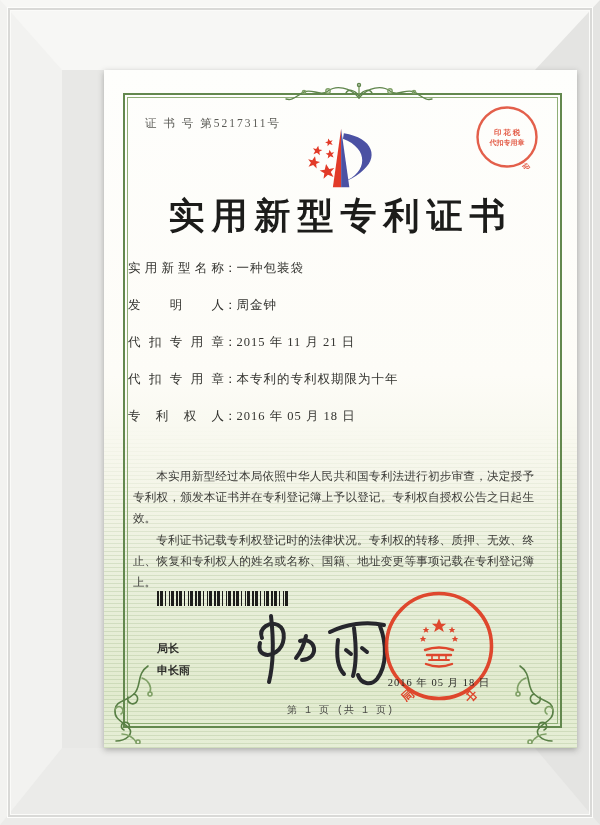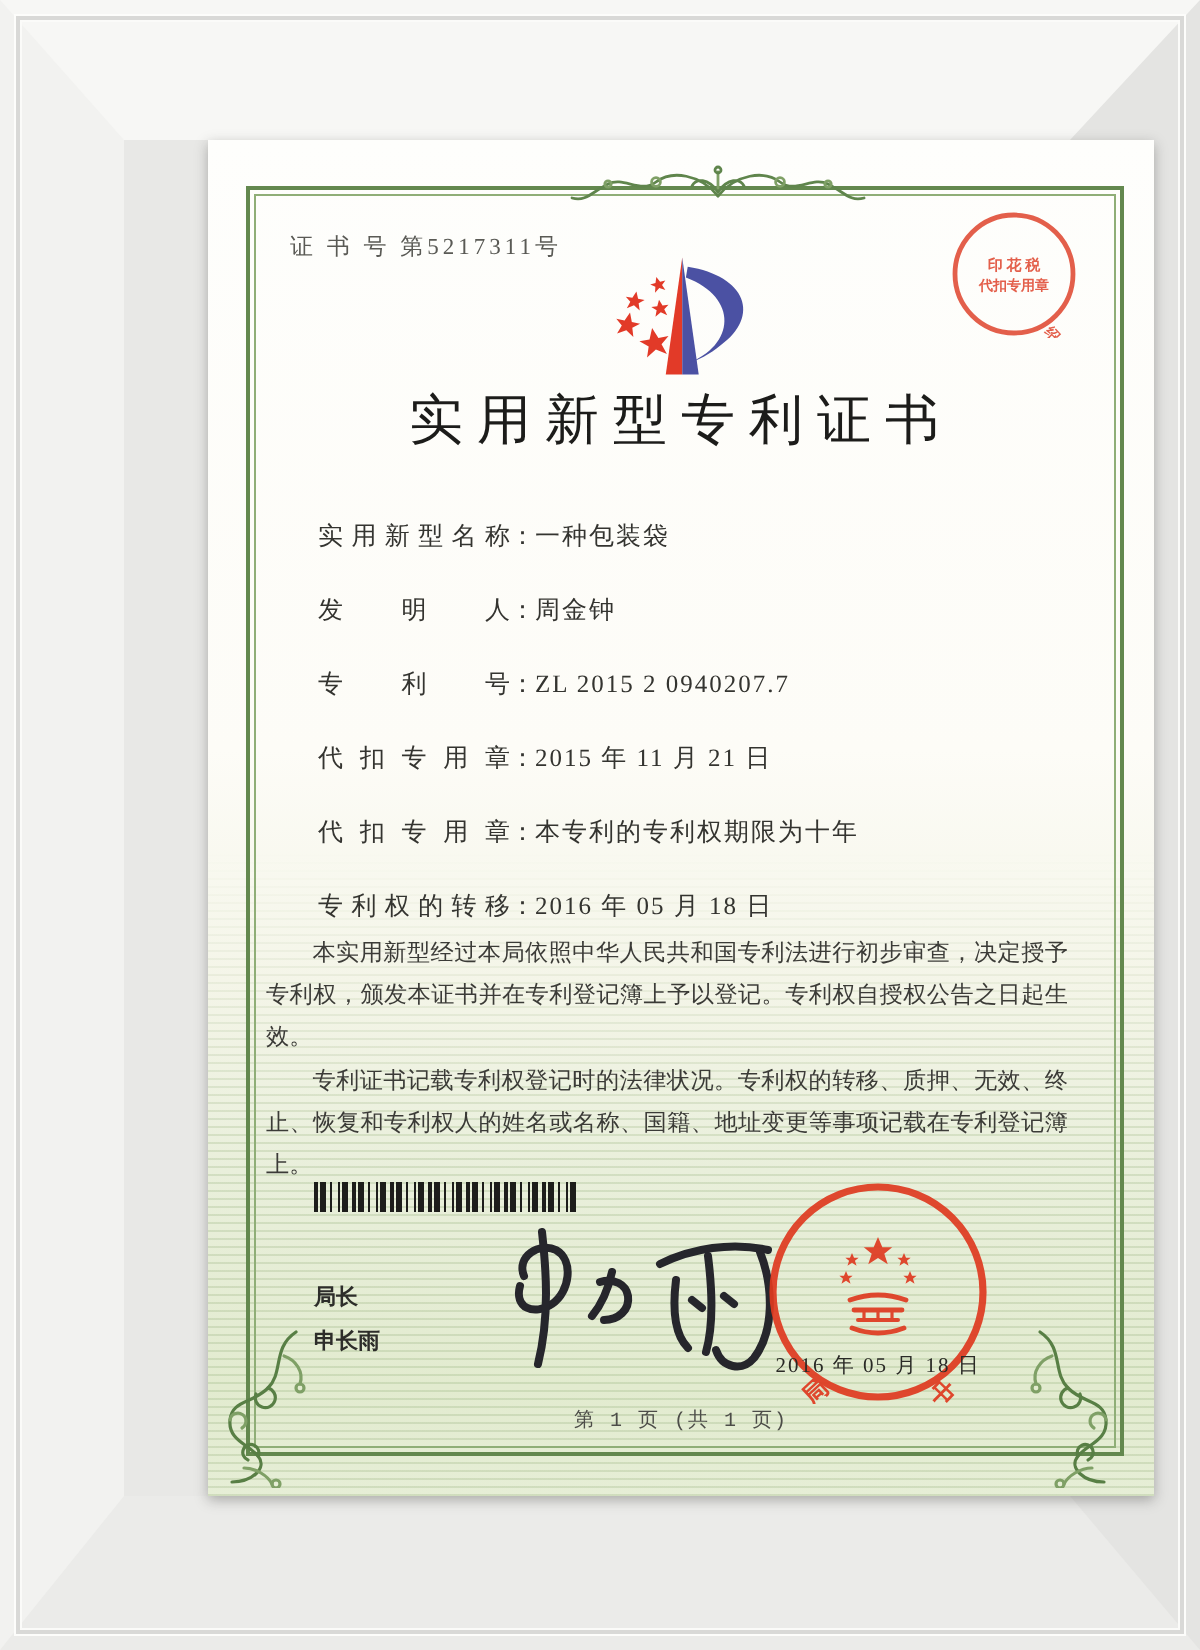--- a/index.html
+++ b/index.html
@@ -20,22 +20,22 @@
          -webkit-mask-image:linear-gradient(180deg,transparent 0%,#000 45%,#000 100%);
          mask-image:linear-gradient(180deg,transparent 0%,#000 45%,#000 100%);}
   .border-box{position:absolute;left:19px;top:23px;width:439px;height:635px;
          border:2px solid #63884e;}
   .border-box::after{content:"";position:absolute;inset:2px;border:1px solid #8fae77;}
   .flourish{position:absolute;pointer-events:none;}
   
   .cert-no{position:absolute;left:41px;top:46px;font-size:11.5px;letter-spacing:2px;color:#5a5a55;}
   .logo{position:absolute;left:185px;top:50px;width:128px;height:76px;}
   .title{position:absolute;left:0;top:122px;width:100%;text-align:center;
-         font-size:27px;letter-spacing:7px;color:#1c1c1a;font-weight:400;}
-  .fields{position:absolute;left:55px;top:190px;width:400px;color:#343430;}
+         font-size:36px;letter-spacing:7px;color:#1c1c1a;font-weight:700;}
+  .fields{position:absolute;left:24px;top:190px;width:400px;color:#343430;}
   .field{height:37px;font-size:12.5px;white-space:nowrap;}
   .flabel{display:inline-block;width:96px;text-align:justify;text-align-last:justify;}
   .fvalue{letter-spacing:1px;}
   .body-text{position:absolute;left:29px;top:396px;width:401px;font-size:11.6px;line-height:1.83;
          color:#3b3b37;text-align:justify;}
   .body-text p{margin:0;text-indent:2em;}
   .barcode{position:absolute;left:53px;top:521px;width:132px;height:15px;
          background:repeating-linear-gradient(90deg,#1d1d1b 0 2px,transparent 2px 3px,#1d1d1b 3px 6px,
            transparent 6px 8px,#1d1d1b 8px 9px,transparent 9px 12px,#1d1d1b 12px 13px,transparent 13px 14px,
            #1d1d1b 14px 17px,transparent 17px 19px);}
@@ -123,30 +123,27 @@
     <div class="title">实用新型专利证书</div>
 
     <div class="fields">
       <div class="field">
         <span class="flabel">实用新型名称</span><span>：</span><span class="fvalue">一种包装袋</span>
       </div>
       <div class="field">
         <span class="flabel">发明人</span><span>：</span><span class="fvalue">周金钟</span>
       </div>
       <div class="field">
-        <span class="flabel">专利号</span><span>：</span><span class="fvalue">ZL 2015 2 0940207.7</span>
-      </div>
-      <div class="field">
         <span class="flabel">代扣专用章</span><span>：</span><span class="fvalue">2015 年 11 月 21 日</span>
       </div>
       <div class="field">
         <span class="flabel">代扣专用章</span><span>：</span><span class="fvalue">本专利的专利权期限为十年</span>
       </div>
       <div class="field">
-        <span class="flabel">专利权的转移</span><span>：</span><span class="fvalue">2016 年 05 月 18 日</span>
+        <span class="flabel">专利权人</span><span>：</span><span class="fvalue">2016 年 05 月 18 日</span>
       </div>
     </div>
 
     <div class="body-text">
       <p>本实用新型经过本局依照中华人民共和国专利法进行初步审查，决定授予专利权，颁发本证书并在专利登记簿上予以登记。专利权自授权公告之日起生效。</p>
       <p>专利证书记载专利权登记时的法律状况。专利权的转移、质押、无效、终止、恢复和专利权人的姓名或名称、国籍、地址变更等事项记载在专利登记簿上。</p>
     </div>
 
     <div class="barcode"></div>
 

